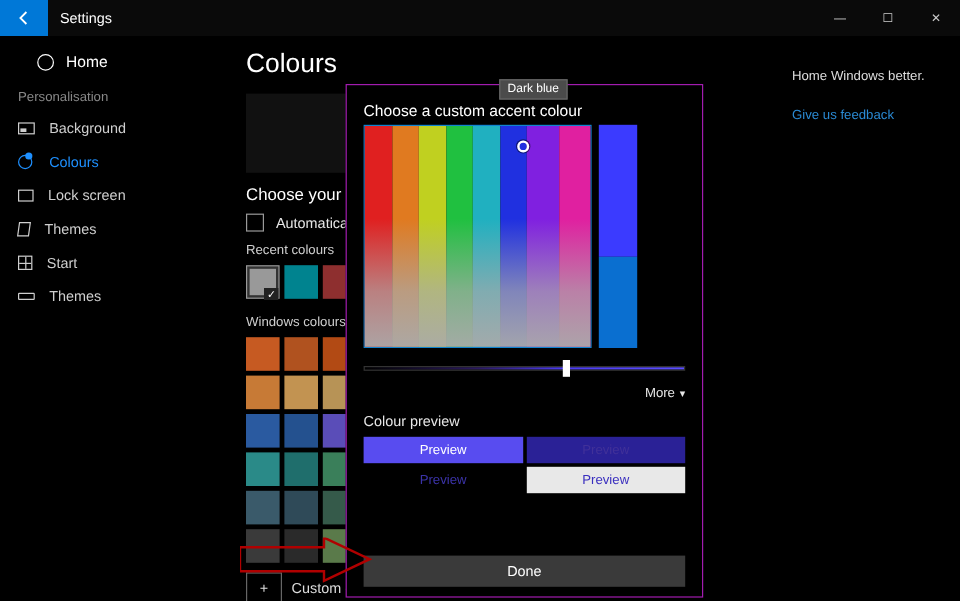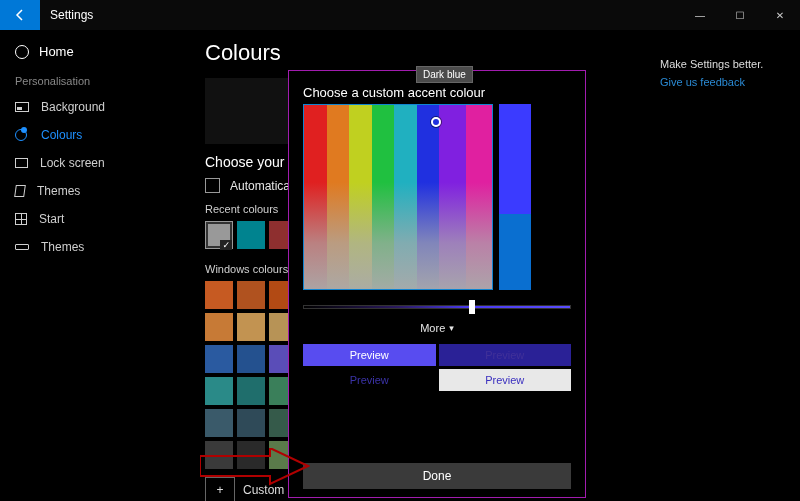--- a/index.html
+++ b/index.html
@@ -4,21 +4,21 @@
 <style>
   * { box-sizing: border-box; margin: 0; padding: 0; font-family: "Segoe UI", Arial, sans-serif; }
   html, body { width: 800px; height: 501px; background: #000; color: #fff; overflow: hidden; }
   .titlebar { height: 30px; background: #0a0a0a; display: flex; align-items: center; }
   .back { width: 40px; height: 30px; background: #0078d7; display: flex; align-items: center; justify-content: center; }
   .title { margin-left: 10px; font-size: 12px; color: #fff; }
   .wincontrols { margin-left: auto; display: flex; }
   .wincontrols span { width: 40px; height: 30px; display: flex; align-items: center; justify-content: center; font-size: 10px; color: #ccc; font-family: Arial; }
   .app { display: flex; height: 471px; }
   .sidebar { width: 185px; padding: 8px 0; font-size: 12px; color: #cfcfcf; position: relative; }
-  .home { display: flex; align-items: center; padding: 6px 15px; color: #fff; font-size: 13px; }
+  .home { display: flex; align-items: center; padding: 6px 31px; color: #fff; font-size: 13px; }
   .home .ico { width: 14px; height: 14px; border: 1px solid #fff; border-radius: 50%; margin-right: 10px; position: relative; }
   .search { margin: 8px 10px; height: 26px; border: 1px solid #3a3a3a; display: flex; align-items: center; padding: 0 8px; color: #8a8a8a; font-size: 11px; justify-content: space-between; }
   .section-label { padding: 10px 15px 6px; color: #888; font-size: 11px; }
   .navitem { display: flex; align-items: center; padding: 7px 15px; font-size: 12px; color: #cfcfcf; }
   .navitem.active { color: #1e90ff; }
   .navitem .nico { width: 14px; height: 10px; margin-right: 12px; display: inline-block; }
   .nico.bg { border: 1px solid currentColor; position: relative; }
   .nico.bg::after { content: ""; position: absolute; bottom: 1px; left: 1px; width: 5px; height: 3px; background: currentColor; }
   .nico.col { width: 14px; height: 12px; position: relative; }
   .nico.col::before { content:""; position:absolute; width:10px; height:10px; border:1px solid currentColor; border-radius:50%; }
@@ -43,37 +43,37 @@
   .ps-col3 span { background:#0685c9; }
   .checkbox-row { display:flex; align-items:center; font-size:12px; color:#e6e6e6; margin:6px 0 10px; }
   .checkbox-row .cb { width:15px; height:15px; border:1px solid #999; margin-right:10px; }
   .swatches { display:flex; flex-wrap:wrap; gap:4px; width:250px; }
   .swatch { width:28px; height:28px; }
   .swatch.sel { outline:2px solid #333; outline-offset:-3px; position:relative; background:#999!important; }
   .swatch.sel::after { content:"✓"; position:absolute; right:1px; bottom:-1px; background:#222; color:#fff; font-size:9px; padding:0 2px; }
   .customrow { display:flex; align-items:center; margin-top:8px; font-size:12px; color:#ddd; }
   .customrow .plus { width:30px; height:26px; border:1px solid #666; display:flex; align-items:center; justify-content:center; margin-right:8px; }
   .rightpane { position:absolute; right:0; top:28px; width:140px; font-size:11px; color:#ddd; }
-  .rightpane .link { color:#2a8ad4; margin-top:6px; }
+  .rightpane .link { color:#2a8ad4; margin-top:20px; }
   
   .dialog { position:absolute; left:288px; top:70px; width:298px; height:428px; border:1px solid #a21caf; background:#000; display:flex; flex-direction:column; padding:14px 14px 8px; font-size:12px; z-index:10; }
   .dialog h3 { font-weight:400; font-size:13px; margin-bottom:4px; color:#fff; }
   .tooltip { position:absolute; left:416px; top:66px; background:#4b4b4b; border:1px solid #666; font-size:10px; padding:2px 6px; color:#fff; z-index:20; }
   .picker-row { display:flex; gap:6px; }
   .spectrum { width:190px; height:186px; position:relative; border:1px solid #1084d0; }
   .spectrum .seg { position:absolute; top:0; bottom:0; }
   .spectrum .overlay { position:absolute; inset:0; background:linear-gradient(to top, rgba(170,170,170,0.95) 0%, rgba(170,170,170,0.7) 25%, rgba(255,255,255,0) 58%); }
   .cursor-ring { position:absolute; width:10px; height:10px; border:2px solid #fff; border-radius:50%; left:127px; top:12px; box-shadow:0 0 0 1px rgba(0,0,0,.5); }
   .valuebar { width:32px; height:186px; display:flex; flex-direction:column; }
   .valuebar .top { flex:1; background:#3b3bff; }
   .valuebar .bot { height:76px; background:#0a6fd0; }
   .slider-wrap { margin:10px 0 4px; position:relative; height:14px; }
   .slider-track { position:absolute; left:0; right:0; top:5px; height:4px; border:1px solid #333; background:linear-gradient(to right,#000 0%, #2b1a60 35%, #4a3af0 62%, #5a4dff 100%); }
   .slider-thumb { position:absolute; top:0; left:62%; width:6px; height:14px; background:#fff; }
-  .more-row { display:flex; justify-content:center; align-items:center; color:#e6e6e6; margin:4px 0 10px; font-size:11px; }
+  .more-row { display:flex; justify-content:flex-end; align-items:center; color:#e6e6e6; margin:4px 0 10px; font-size:11px; }
   .more-row .chev { margin-left:4px; font-size:9px; }
   .cp-label { font-size:12px; color:#e6e6e6; margin-bottom:6px; }
   .cp-grid { display:grid; grid-template-columns:1fr 1fr; grid-auto-rows:22px; gap:3px; margin-bottom:6px; }
   .cp-cell { display:flex; align-items:center; justify-content:center; font-size:11px; }
   .c1 { background:#584cf0; color:#fff; }
   .c2 { background:#2a2196; color:#413199; }
   .c3 { background:#000; color:#3b33a8; }
   .c4 { background:#e8e8e8; color:#3a2fbf; }
   .warn { color:#f2d200; font-size:10px; margin:4px 0 10px; }
   .btnrow { display:flex; gap:4px; margin-top:auto; }
@@ -215,21 +215,21 @@
         <div class="swatch" style="background: rgb(68, 68, 68);"></div>
         <div class="swatch" style="background: rgb(51, 51, 51);"></div>
       </div>
 
     <div class="customrow">
       <span class="plus">+</span>
       <span>Custom colour</span>
     </div>
 
     <div class="rightpane">
-      <div>Make Settings better.</div>
+      <div>Home Windows better.</div>
       <div class="link">Give us feedback</div>
     </div>
   </div>
 </div>
 
 <div class="tooltip">Dark blue</div>
 <div class="dialog">
   <h3>Choose a custom accent colour</h3>
   <div class="picker-row">
     <div class="spectrum">
@@ -250,20 +250,21 @@
     </div>
   </div>
   <div class="slider-wrap">
     <div class="slider-track"></div>
     <div class="slider-thumb"></div>
   </div>
   <div class="more-row">
     <span>More</span>
     <span class="chev">▾</span>
   </div>
+  <div class="cp-label">Colour preview</div>
   <div class="cp-grid">
     <div class="cp-cell c1">Preview</div>
     <div class="cp-cell c2">Preview</div>
     <div class="cp-cell c3">Preview</div>
     <div class="cp-cell c4">Preview</div>
   </div>
   <div class="btnrow">
     <div class="btn">Done</div>
   </div>
 </div>

